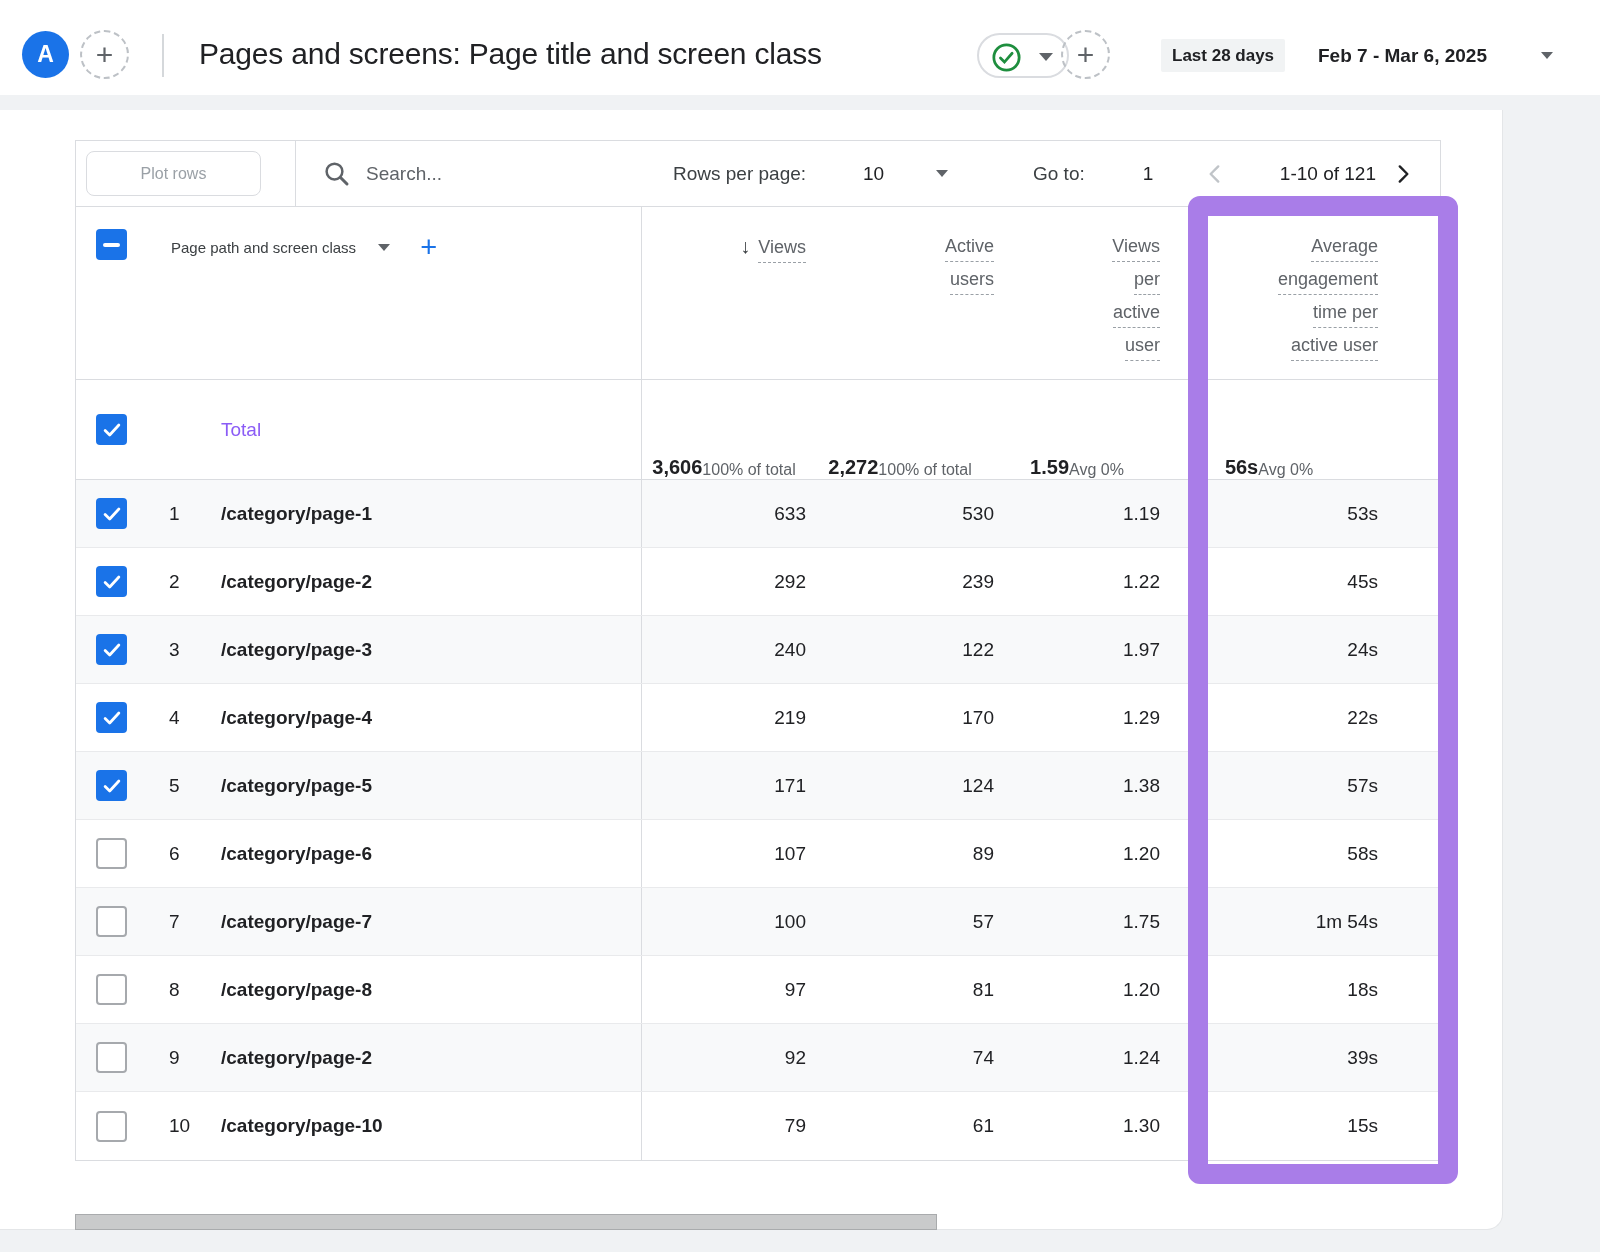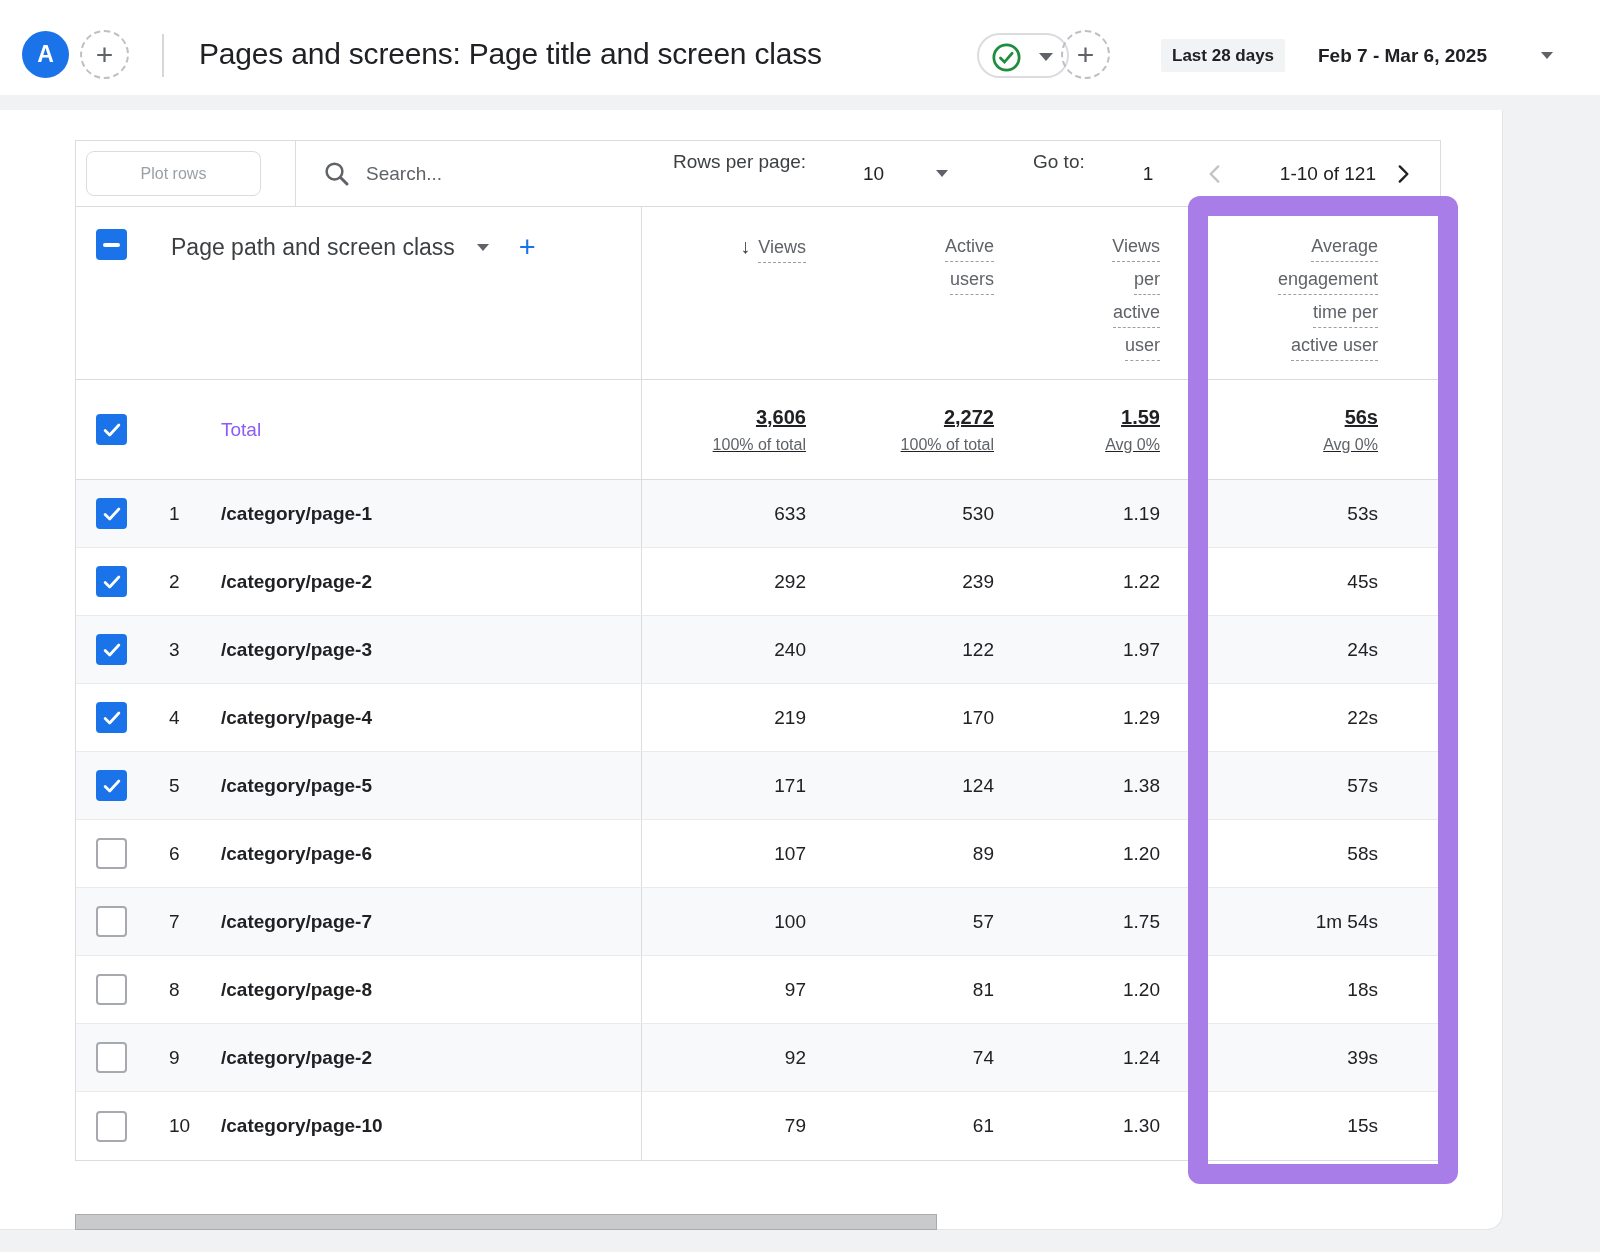--- a/index.html
+++ b/index.html
@@ -44,21 +44,21 @@
   
   .toolbar { position:relative; height:66px; border-bottom:1px solid #dadce0; }
   .plot-btn { position:absolute; left:10px; top:10px; width:175px; height:45px;
     border:1px solid #dadce0; border-radius:8px; background:#fff; color:#9aa0a6;
     font-size:16px; font-family:inherit; cursor:pointer; }
   .tb-divider { position:absolute; left:219px; top:0; bottom:0; width:1px; background:#dadce0; }
   .search-icon { position:absolute; left:246px; top:18px; }
   .search-input { position:absolute; left:290px; top:13px; width:250px; height:40px; border:none; outline:none;
     font-size:19px; font-family:inherit; color:#3c4043; background:transparent; }
   .search-input::placeholder { color:#5f6368; opacity:1; }
-  .tb-label { position:absolute; top:10px; font-size:19px; color:#3c4043; white-space:nowrap; }
+  .tb-label { position:absolute; top:22px; font-size:19px; color:#3c4043; white-space:nowrap; }
   .tb-value { position:absolute; top:22px; font-size:19px; color:#202124; }
   .lbl-rpp { left:597px; } .val-rpp { left:787px; cursor:pointer; }
   .rpp-caret { position:absolute; left:860px; top:29px; border-left-width:6px; border-right-width:6px; border-top-width:7px; cursor:pointer; }
   .lbl-goto { left:957px; }
   .goto-input { position:absolute; left:1042px; top:14px; width:60px; height:38px; border:none; outline:none;
     text-align:center; font-size:19px; font-family:inherit; color:#202124; background:transparent; }
   .chev { position:absolute; top:20px; width:26px; height:26px; cursor:pointer; }
   .chev-left { left:1126px; } .chev-right { left:1314px; }
   .pag-label { position:absolute; left:1168px; top:22px; width:132px; text-align:right;
     font-size:19px; color:#202124; white-space:nowrap; }
@@ -70,34 +70,34 @@
   .first-metric { border-left:1px solid #dadce0; }
   .c-check { width:85px; display:flex; align-items:center; padding-left:20px; align-self:stretch; }
   .c-idx { width:50px; padding-left:8px; font-size:19px; color:#202124; }
   .c-path { flex:1; padding-left:10px; font-size:19px; font-weight:700; color:#202124; }
 
   
   .thead { display:flex; align-items:stretch; height:173px; border-bottom:1px solid #dadce0; }
   .thead .c-check { align-items:flex-start; padding-top:22px; }
   .dim-cell { flex:1; }
   .dim-inner { display:flex; align-items:center; margin-top:24px; margin-left:10px; height:32px; }
-  .dim-label { font-size:23px; color:#3c4043; }
+  .dim-label { font-size:15px; color:#3c4043; }
   .dim-caret { margin-left:22px; border-left-width:6px; border-right-width:6px; border-top-width:7px; cursor:pointer; }
   .add-metric { margin-left:30px; color:#1a73e8; font-size:29px; font-weight:400; line-height:1; cursor:pointer; }
   .hcell { padding-top:29px; font-size:18px; color:#5f6368; }
   .hline { text-align:right; line-height:20px; margin-bottom:7px; white-space:nowrap; }
   .hline-txt { display:inline-block; border-bottom:1px dashed #9aa0a6; padding-bottom:5px; }
   .sort-arrow { margin-right:8px; font-size:20px; color:#3c4043; display:inline-block; }
   .hcell.cell-avg_engagement_time .hline { padding-right:0; }
 
   
   .total-row { display:flex; align-items:stretch; height:100px; border-bottom:1px solid #dadce0; }
   .total-label { flex:1; display:flex; align-items:center; padding-left:10px; font-size:19px; color:#8b5cf6; }
   .total-row .c-idx { display:flex; align-items:center; }
-  .t-num { display:flex; flex-direction:column; justify-content:center; align-items:flex-end;text-decoration:underline; }
+  .t-num { display:flex; flex-direction:row; justify-content:center; align-items:flex-end; }
   .t-main { font-size:20px; font-weight:700; color:#202124; }
   .t-sub { font-size:16px; color:#5f6368; margin-top:7px; }
 
   
   .row { display:flex; align-items:stretch; height:68px; border-bottom:1px solid #e9eaec; background:#fff; }
   .row.alt { background:#f8f9fa; }
   .row:last-child { border-bottom:none; }
   .row .c-idx, .row .c-path { display:flex; align-items:center; }
   .c-num { display:flex; flex-direction:column; justify-content:center; align-items:flex-end;
     font-size:19px; color:#202124; }

